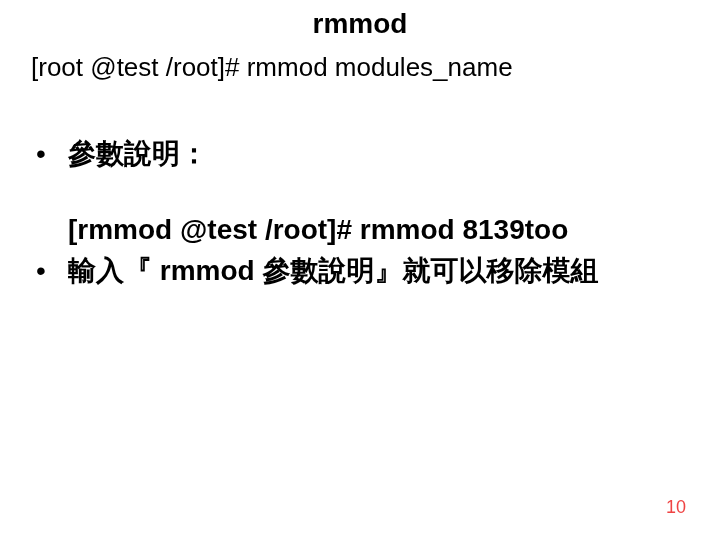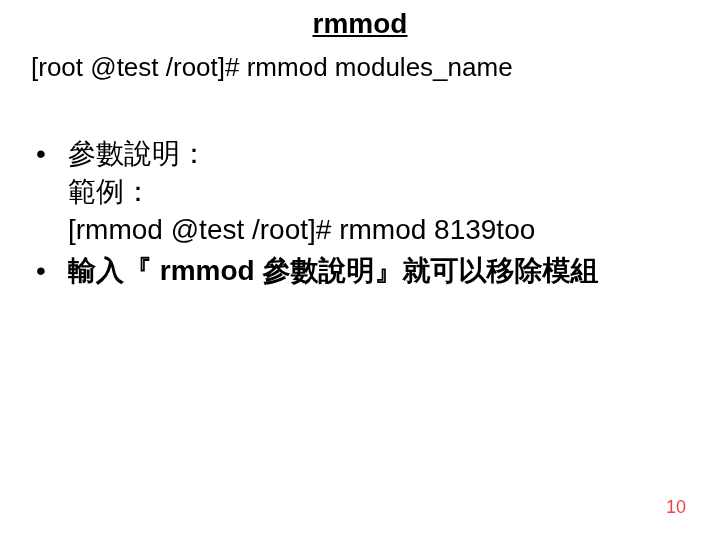--- a/index.html
+++ b/index.html
@@ -19,21 +19,20 @@
     box-sizing: border-box;
   }
   .title {
     position: absolute;
     top: 8px;
     left: 0;
     width: 100%;
     text-align: center;
     font-size: 28px;
     font-weight: bold;
-    text-decoration: underline;
   }
   .subtitle {
     position: absolute;
     top: 52px;
     left: 0;
     width: 100%;
     font-size: 26px;
     font-weight: normal;
     padding-left: 31px;
   }
@@ -50,20 +49,21 @@
     margin-bottom: 4px;
   }
   .bullet .dot {
     width: 32px;
     flex: 0 0 32px;
     text-align: left;
     padding-left: 6px;
   }
   .bullet .content {
     flex: 1;
+    font-weight: bold;
   }
   .bold {
     font-weight: bold;
   }
   .pagenum {
     position: absolute;
     bottom: 22px;
     right: 34px;
     font-size: 18px;
     color: #ef4444;
@@ -77,21 +77,21 @@
   <div class="title">rmmod</div>
 
   <div class="subtitle">[root @test /root]# rmmod modules_name</div>
 
   <div class="body">
 
     <div class="bullet">
       <div class="dot">•</div>
       <div class="content">
         <span>參數說明：</span><br>
-        <span>範例：</span><br>
+        <br>
         <span>[rmmod @test /root]# rmmod 8139too</span>
       </div>
     </div>
 
     <div class="bullet">
       <div class="dot">•</div>
       <div class="content bold">
         <span>輸入『 rmmod 參數說明』就可以移除模組</span>
       </div>
     </div>

